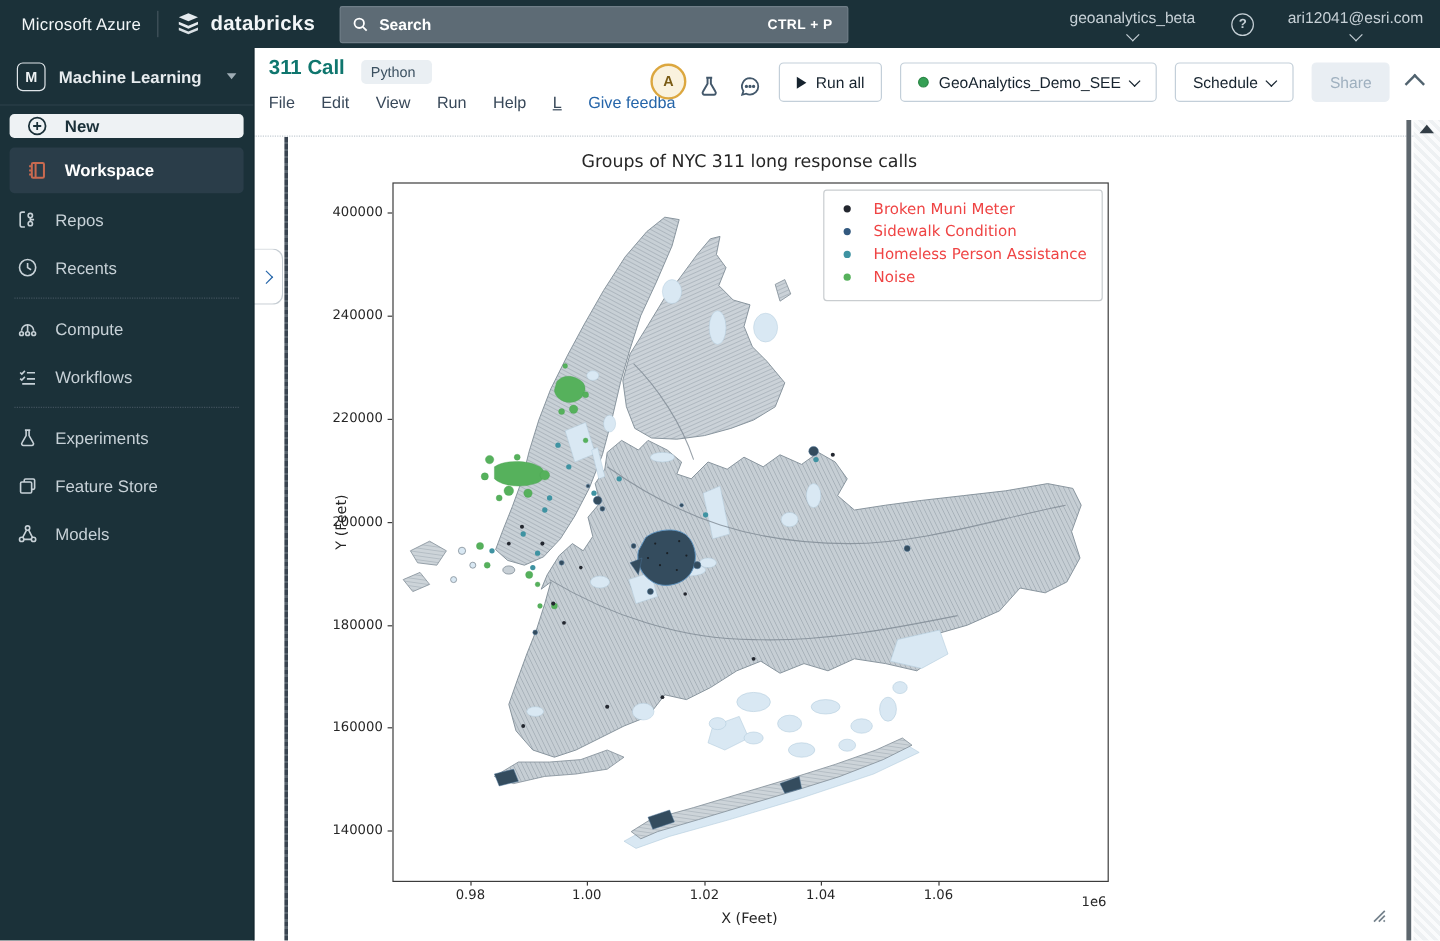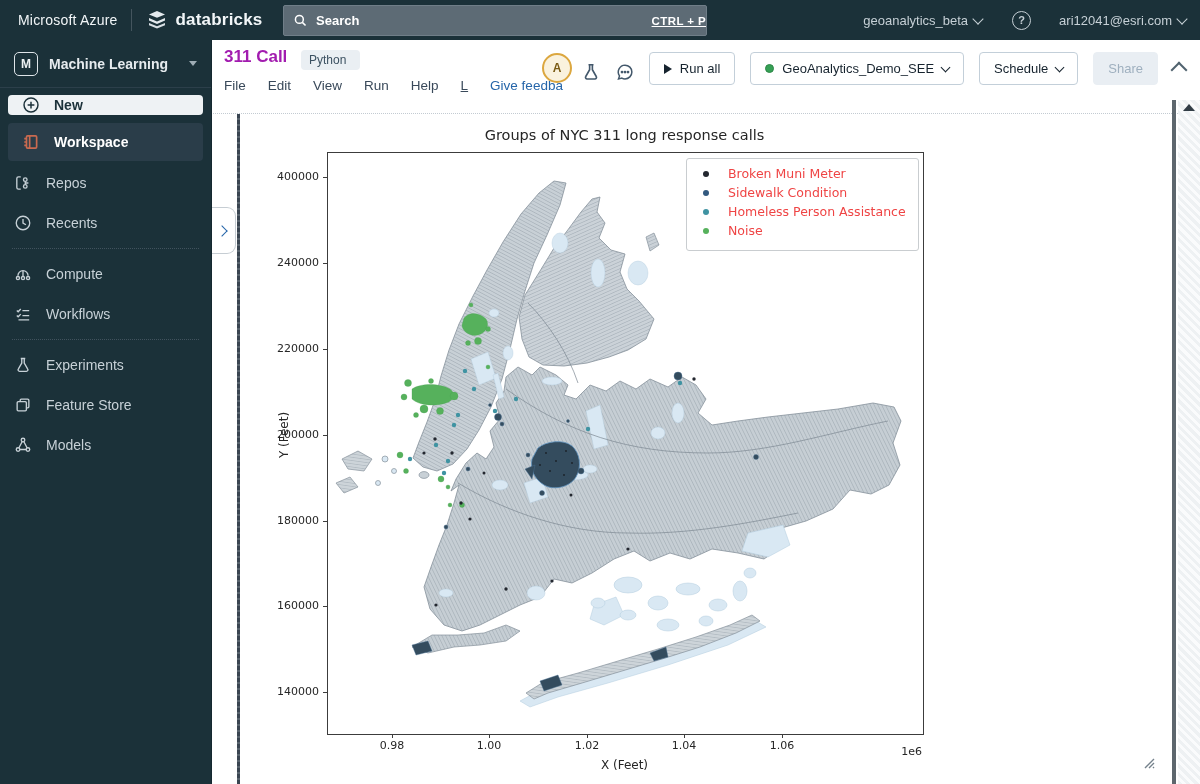--- a/index.html
+++ b/index.html
@@ -8,23 +8,23 @@
   svg{display:block;}
   
   .topbar{position:absolute;left:0;top:0;width:1200px;height:40px;background:#1b3139;
           display:flex;align-items:center;color:#f2f6f8;z-index:30;}
   .azure{margin-left:18px;font-size:14px;letter-spacing:.2px;}
   .tb-divider{width:1px;height:22px;background:#44555e;margin:0 14px;}
   .db-wordmark{font-size:17px;font-weight:700;margin-left:7px;letter-spacing:.2px;}
   .searchbox{position:absolute;left:283px;top:5px;width:422px;height:29px;background:#5d6b75;
              border:1px solid #707e88;border-radius:2px;display:flex;align-items:center;color:#fff;}
   .searchbox .ph{font-size:13px;font-weight:600;}
-  .searchbox .sc{margin-left:auto;font-size:11.5px;font-weight:700;letter-spacing:.4px;text-decoration:underline;}
+  .searchbox .sc{margin-left:auto;margin-right:12px;font-size:11.5px;font-weight:700;letter-spacing:.4px;}
   .tb-right{position:absolute;right:14px;top:0;height:40px;display:flex;align-items:center;color:#c6d0d6;font-size:13px;}
-  .tb-item{display:flex;align-items:center;gap:6px;cursor:pointer;}
+  .tb-item{display:flex;align-items:center;gap:6px;cursor:pointer;flex-direction:column;}
   .help-circle{width:17px;height:17px;border:1.4px solid #c6d0d6;border-radius:50%;display:flex;
                align-items:center;justify-content:center;font-size:11px;font-weight:700;}
   .caret{width:7px;height:7px;border-right:1.5px solid #c6d0d6;border-bottom:1.5px solid #c6d0d6;
          transform:rotate(45deg);margin-top:-3px;}
   
   .sidebar{position:absolute;left:0;top:40px;width:211px;height:744px;background:#1b3139;
            border-right:1px solid #152830;z-index:20;}
   .persona{display:flex;align-items:center;height:47px;padding:0 14px;color:#e6ebee;}
   .m-badge{width:22px;height:22px;border:1.7px solid #dfe5e9;border-radius:5px;display:flex;align-items:center;
            justify-content:center;font-size:12px;font-weight:700;margin-right:11px;color:#eef2f4;}
@@ -34,21 +34,21 @@
   .side-sep{border:none;border-top:1px solid #2c3f4a;margin:0;}
   .side-sep.dotted{border-top:1px dotted #41525d;margin:5px 12px;}
   .nav-item{display:flex;align-items:center;height:40px;padding:0 0 0 14px;color:#c7d1d7;font-size:14px;cursor:pointer;}
   .nav-item .ico{width:18px;height:18px;margin-right:14px;flex:0 0 auto;color:#c7d1d7;}
   .nav-item.new{background:#eef2f4;color:#1b3139;border-radius:4px;margin:7px 8px 8px;height:20px;font-weight:600;}
   .nav-item.new .ico{color:#1b3139;}
   .nav-item.active{background:#2a3d49;color:#fff;border-radius:4px;margin:0 8px 2px;height:38px;font-weight:700;}
   
   .nb-header{position:absolute;left:211px;top:40px;width:989px;height:73px;background:#fff;
              border-bottom:1px dotted #c3cbd2;z-index:10;}
-  .nb-title{position:absolute;left:13px;top:7px;font-size:17px;font-weight:700;color:#a21caf;}
+  .nb-title{position:absolute;left:13px;top:7px;font-size:17px;font-weight:700;color:#0f766e;}
   .lang-pill{position:absolute;left:90px;top:10px;background:#eaeff3;border-radius:4px;height:20px;
              display:flex;align-items:center;gap:6px;padding:0 8px;font-size:12px;color:#3c5161;cursor:pointer;}
   .menu-row{position:absolute;left:13px;top:38px;display:flex;align-items:center;gap:22px;
             font-size:13.5px;color:#39495a;}
   .menu-row .mi{cursor:pointer;}
   .mi.trunc{text-decoration:underline;}
   .feedback{color:#2565a9;cursor:pointer;}
   .avatar{position:absolute;left:331px;top:13px;width:26px;height:26px;border-radius:50%;background:#faf2de;
           border:2px solid #dca73f;color:#7a5b14;font-size:12px;font-weight:700;display:flex;
           align-items:center;justify-content:center;z-index:2;}

